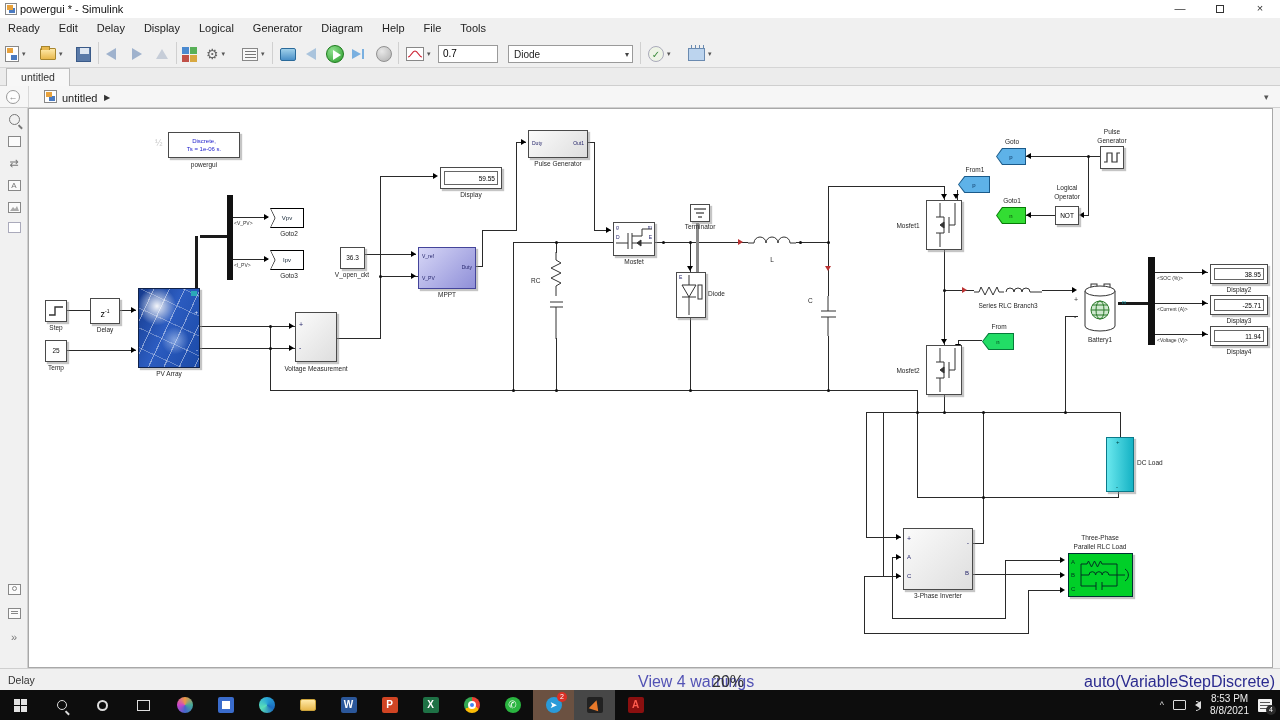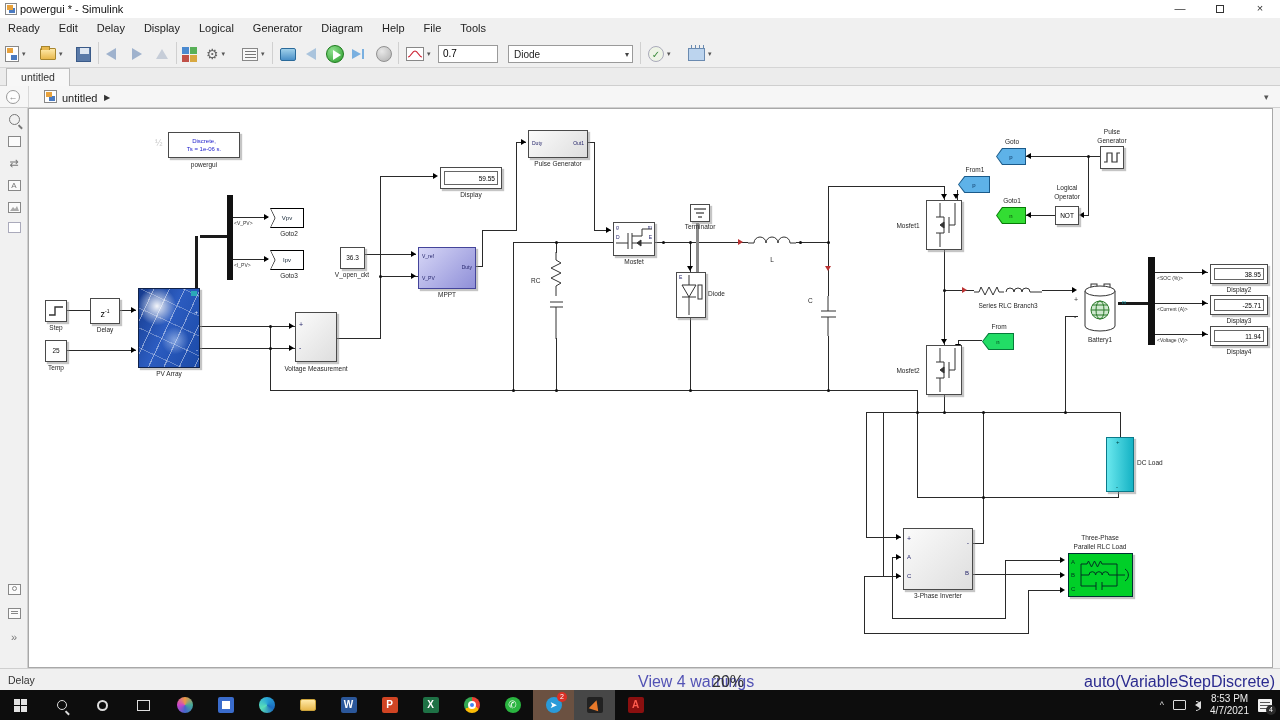--- a/index.html
+++ b/index.html
@@ -774,18 +774,18 @@
   <div class="tbcell">
       <div class="sq" style="background:#8a0f0f;color:#ff5b4d">A</div>
     </div>
 </div>
 <div id="tray">
   <span class="chev">^</span>
   <div class="mon"></div>
   <div class="spk"></div>
   <div id="clock">
     <div>8:53 PM</div>
-    <div>4/7/2021</div>
+    <div>8/8/2021</div>
   </div>
   <div class="notifico">
       <div class="nb">4</div>
     </div>
 </div>
 
 </body></html>

